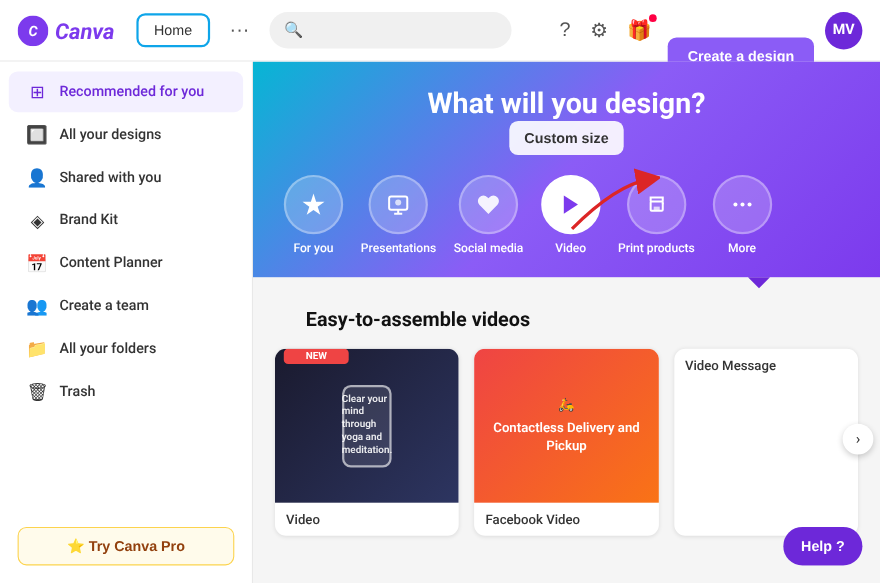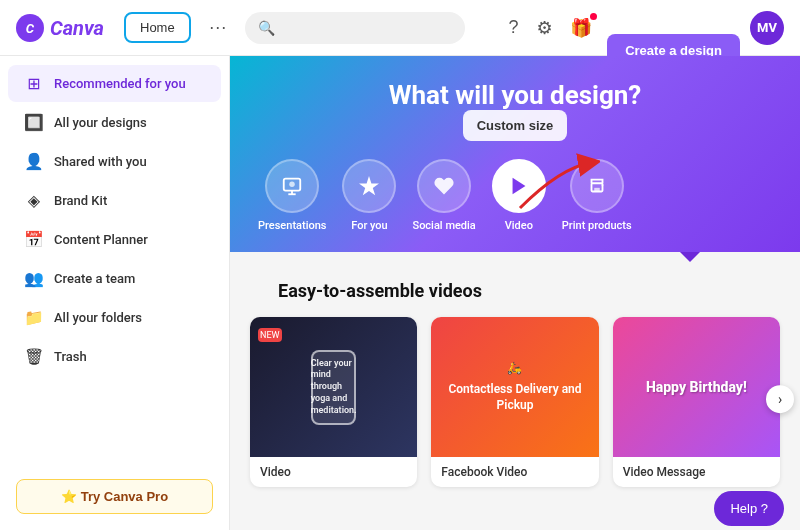--- a/index.html
+++ b/index.html
@@ -95,38 +95,38 @@
       box-shadow: 0 1px 4px rgba(0,0,0,0.1); cursor: pointer;
     }
     .card-thumb {
       height: 140px; display: flex; align-items: center; justify-content: center;
       font-size: 40px; position: relative;
     }
     .card-thumb-1 { background: linear-gradient(135deg, #1a1a2e 0%, #2d3561 100%); }
     .card-thumb-2 { background: linear-gradient(135deg, #ef4444 0%, #f97316 100%); }
     .card-thumb-3 { background: linear-gradient(135deg, #ec4899 0%, #a855f7 100%); }
     .new-badge {
-      position: absolute; top: 11px; left: 8px; background: #ef4444;
-      color: #fff; font-size: 9px; font-weight: 400; padding: 2px 2px; border-radius: 4px;
+      position: absolute; top: 0; left: 8px; background: #ef4444;
+      color: #fff; font-size: 9px; font-weight: 700; padding: 2px 20px; border-radius: 4px;
     }
     .card-label { padding: 8px 10px; font-size: 12px; font-weight: 500; color: #333; }
 
     
     .carousel-next {
       position: absolute; right: -14px; top: 50%; transform: translateY(-60%);
       width: 28px; height: 28px; border-radius: 50%; background: #fff;
       box-shadow: 0 2px 6px rgba(0,0,0,0.2); display: flex; align-items: center;
       justify-content: center; cursor: pointer; font-size: 14px; color: #333;
     }
 
     
     .help-btn {
-      position: fixed; bottom: 4px; right: 16px;
+      position: fixed; bottom: 16px; right: 16px;
       background: #6d28d9; color: #fff; border: none; border-radius: 20px;
-      padding: 10px 16px; font-size: 13px; font-weight: 400; cursor: pointer;
+      padding: 10px 16px; font-size: 13px; font-weight: 700; cursor: pointer;
       display: flex; align-items: center; gap: 4px;
     }
 
     
     .thumb-content {
       display: flex; flex-direction: column; align-items: center; justify-content: center;
       width: 100%; height: 100%; padding: 12px; text-align: center;
     }
     .thumb-phone {
       width: 45px; height: 75px; border-radius: 8px; border: 2px solid rgba(255,255,255,0.6);
@@ -216,41 +216,41 @@
     <div class="hero-banner">
       <div class="hero-header">
         <span class="hero-title">What will you design?</span>
         <button class="custom-size-btn">Custom size</button>
       </div>
 
       <div class="category-pills">
 
         <div class="category-pill">
           <div class="pill-icon">
+            <svg width="24" height="24" viewBox="0 0 24 24">
+                <path d="M12 2l2.4 7.4H22l-6.2 4.5 2.4 7.4L12 17l-6.2 4.3 2.4-7.4L2 9.4h7.6z" fill="white"></path>
+              </svg>
+          </div>
+          <span class="pill-label">For you</span>
+        </div>
+
+        <div class="category-pill">
+          <div class="pill-icon">
             <svg width="22" height="22" viewBox="0 0 24 24">
                 <rect x="3" y="4" width="18" height="13" rx="2" fill="none" stroke="white" stroke-width="2"></rect>
                 <circle cx="12" cy="10" r="3" fill="white" opacity="0.7"></circle>
                 <line x1="12" y1="17" x2="12" y2="21" stroke="white" stroke-width="2"></line>
                 <line x1="8" y1="21" x2="16" y2="21" stroke="white" stroke-width="2"></line>
               </svg>
           </div>
           <span class="pill-label">Presentations</span>
         </div>
 
         <div class="category-pill">
           <div class="pill-icon">
-            <svg width="24" height="24" viewBox="0 0 24 24">
-                <path d="M12 2l2.4 7.4H22l-6.2 4.5 2.4 7.4L12 17l-6.2 4.3 2.4-7.4L2 9.4h7.6z" fill="white"></path>
-              </svg>
-          </div>
-          <span class="pill-label">For you</span>
-        </div>
-
-        <div class="category-pill">
-          <div class="pill-icon">
             <svg width="22" height="22" viewBox="0 0 24 24">
                 <path d="M20.84 4.61a5.5 5.5 0 0 0-7.78 0L12 5.67l-1.06-1.06a5.5 5.5 0 0 0-7.78 7.78l1.06 1.06L12 21.23l7.78-7.78 1.06-1.06a5.5 5.5 0 0 0 0-7.78z" fill="white" opacity="0.9"></path>
               </svg>
           </div>
           <span class="pill-label">Social media</span>
         </div>
 
         <div class="category-pill">
           <div class="pill-icon active">
             <svg width="22" height="22" viewBox="0 0 24 24">
@@ -265,20 +265,30 @@
             <svg width="22" height="22" viewBox="0 0 24 24">
                 <rect x="6" y="9" width="12" height="9" rx="1" fill="none" stroke="white" stroke-width="2"></rect>
                 <path d="M6 9V5h12v4" fill="none" stroke="white" stroke-width="2"></path>
                 <rect x="9" y="14" width="6" height="4" fill="white" opacity="0.7"></rect>
                 <circle cx="18" cy="11" r="1" fill="white"></circle>
               </svg>
           </div>
           <span class="pill-label">Print products</span>
         </div>
 
+        <div class="category-pill">
+          <div class="pill-icon">
+            <svg width="22" height="22" viewBox="0 0 24 24">
+              <circle cx="5" cy="12" r="2" fill="white"></circle>
+              <circle cx="12" cy="12" r="2" fill="white"></circle>
+              <circle cx="19" cy="12" r="2" fill="white"></circle>
+            </svg>
+          </div>
+          <span class="pill-label">More</span>
+        </div>
       </div>
 
       <div style="position:absolute;bottom:30px;left:280px;pointer-events:none;">
         <svg width="90" height="70" viewBox="0 0 90 70">
           <defs>
             <marker id="arrowhead" markerWidth="8" markerHeight="8" refX="4" refY="4" orient="auto">
               <polygon points="0 0, 8 4, 0 8" fill="#dc2626"></polygon>
             </marker>
           </defs>
           <path d="M10 60 Q50 20 80 15" stroke="#dc2626" stroke-width="3" fill="none" marker-end="url(#arrowhead)"></path>
@@ -310,25 +320,20 @@
               <div style="font-size:9px;color:#fff;font-weight:700;line-height:1.4;text-align:center;">
                 <div style="font-size:12px;margin-bottom:4px;">🛵</div>
                 <div class="thumb-delivery">Contactless Delivery and Pickup</div>
               </div>
             </div>
           </div>
           <div class="card-label">Facebook Video</div>
         </div>
 
         <div class="card">
-          <div class="card-thumb card-thumb-3">
-            <div class="thumb-content">
-              <div class="thumb-happy">Happy Birthday!</div>
-            </div>
-          </div>
           <div class="card-label">Video Message</div>
         </div>
 
         <div class="carousel-next">›</div>
       </div>
     </div>
   </div>
 </div>
 
 <button class="help-btn">Help ?</button>

